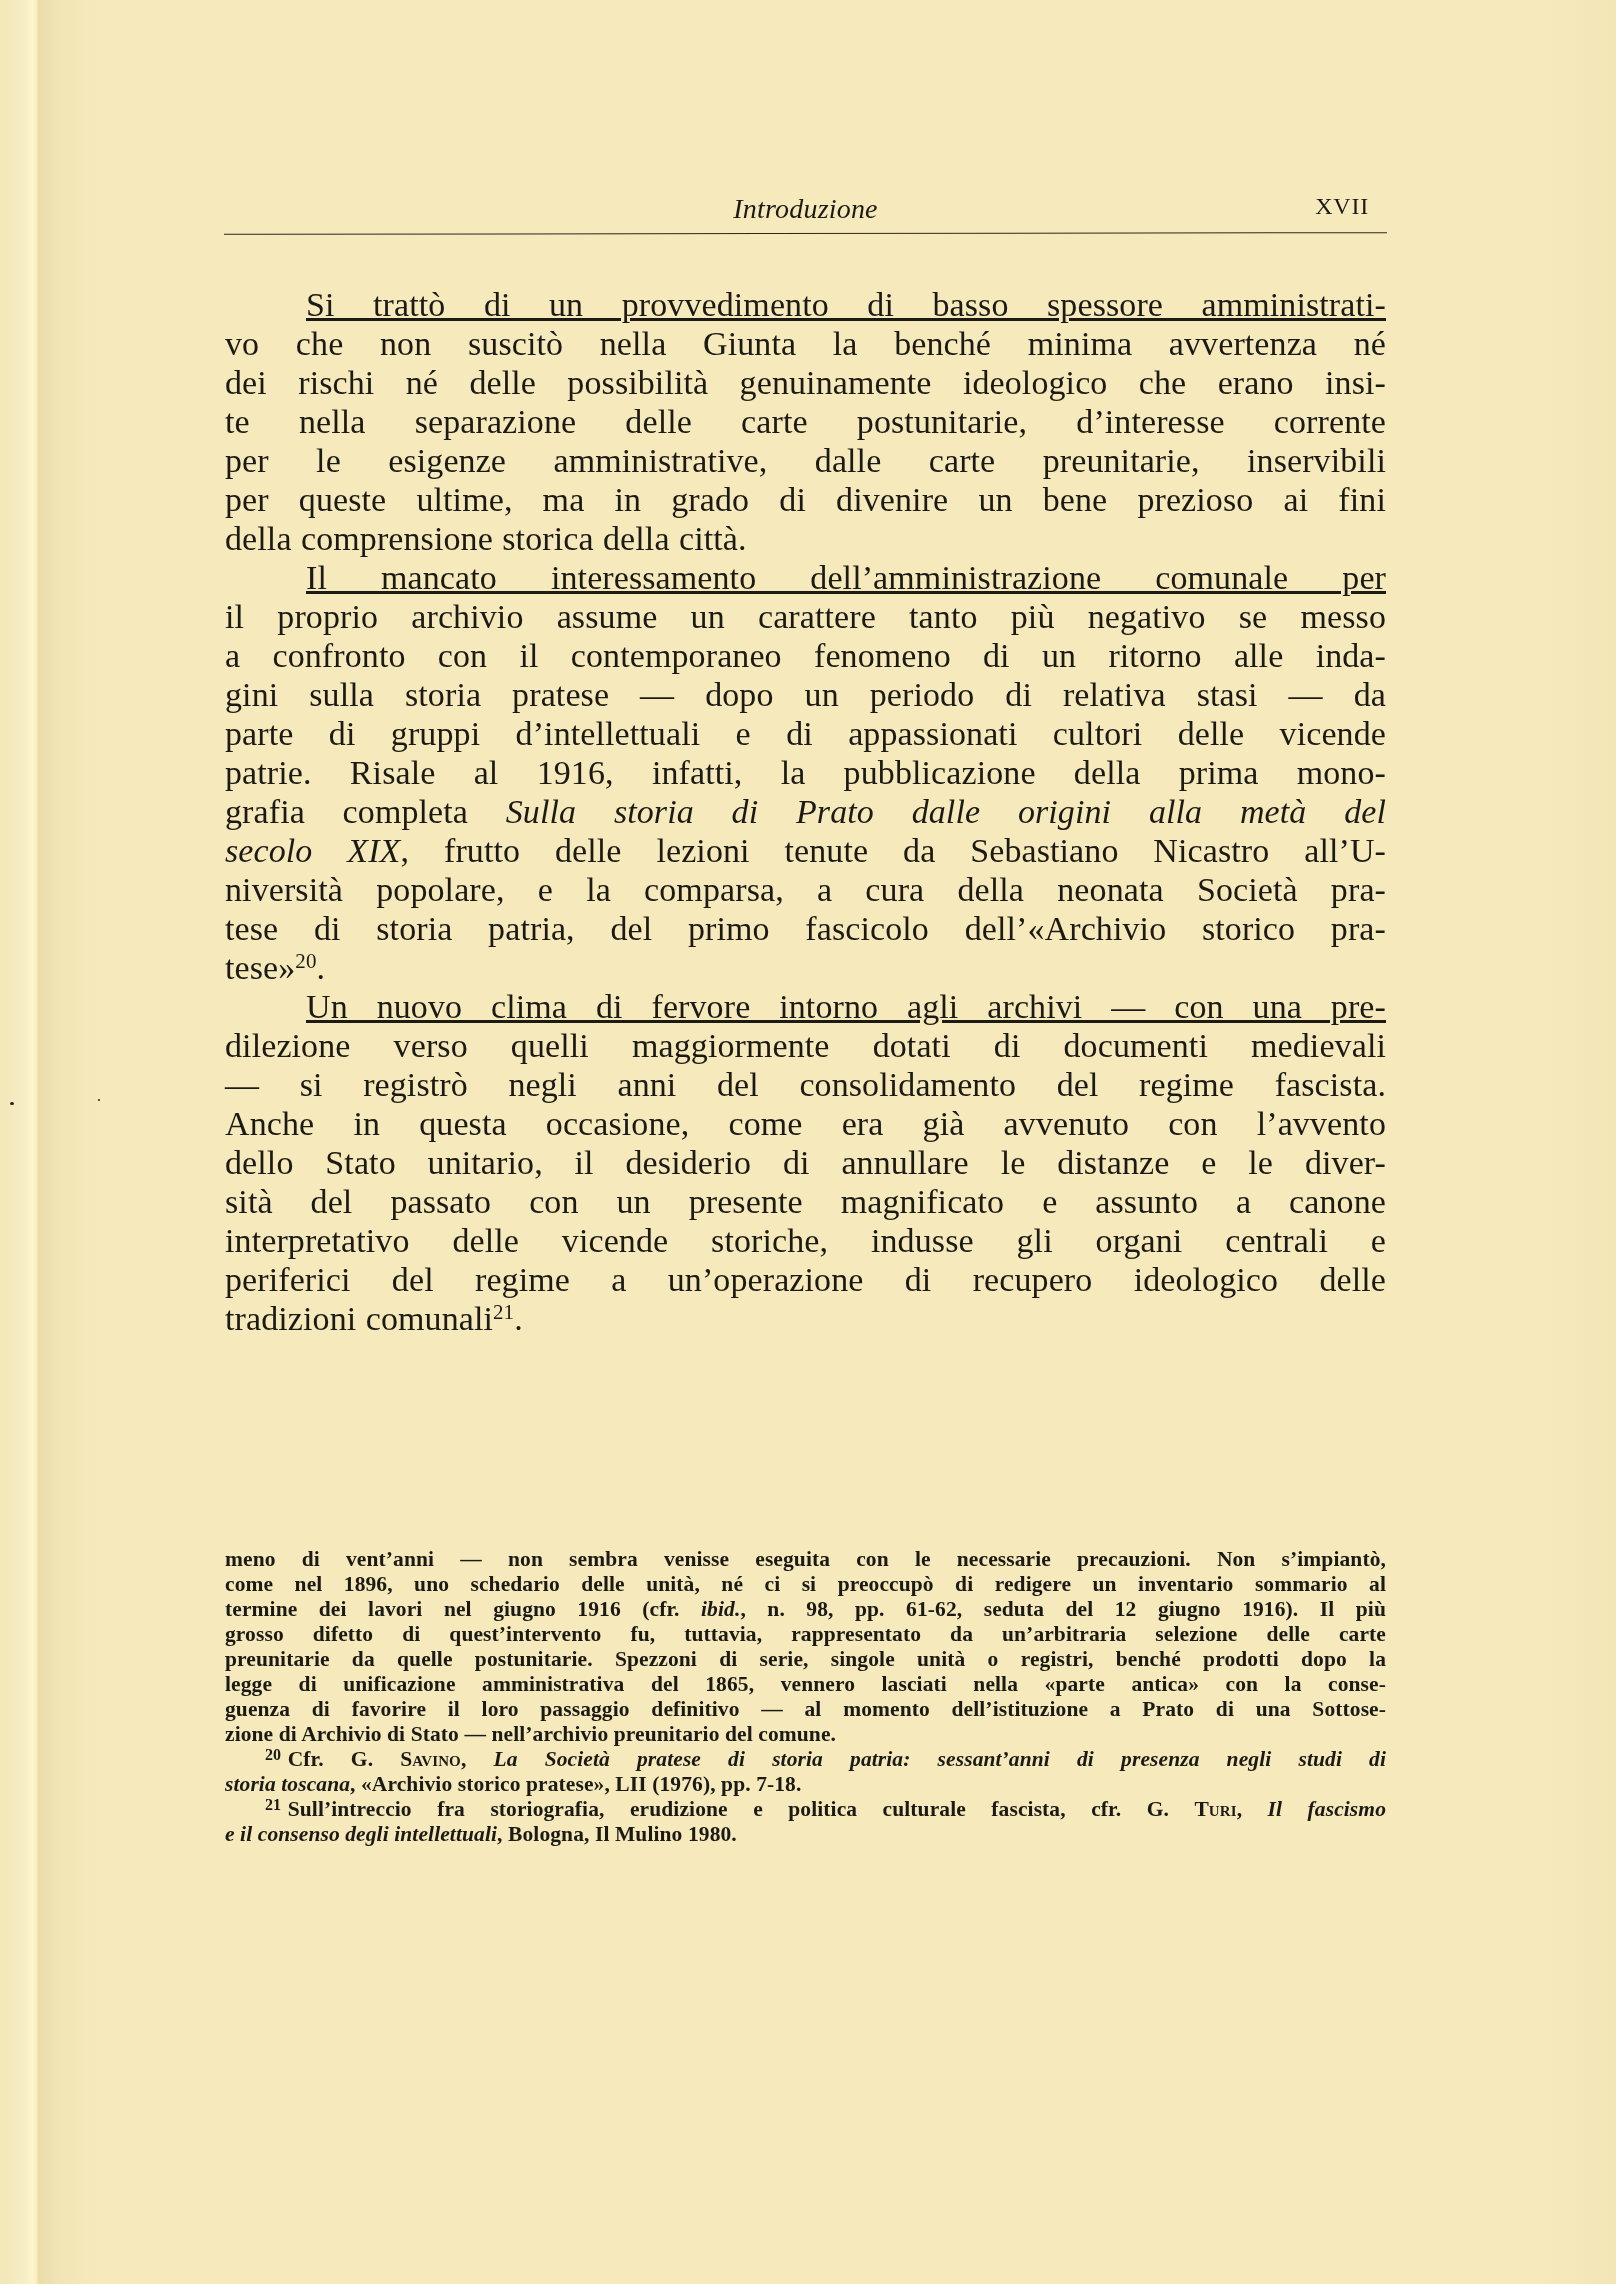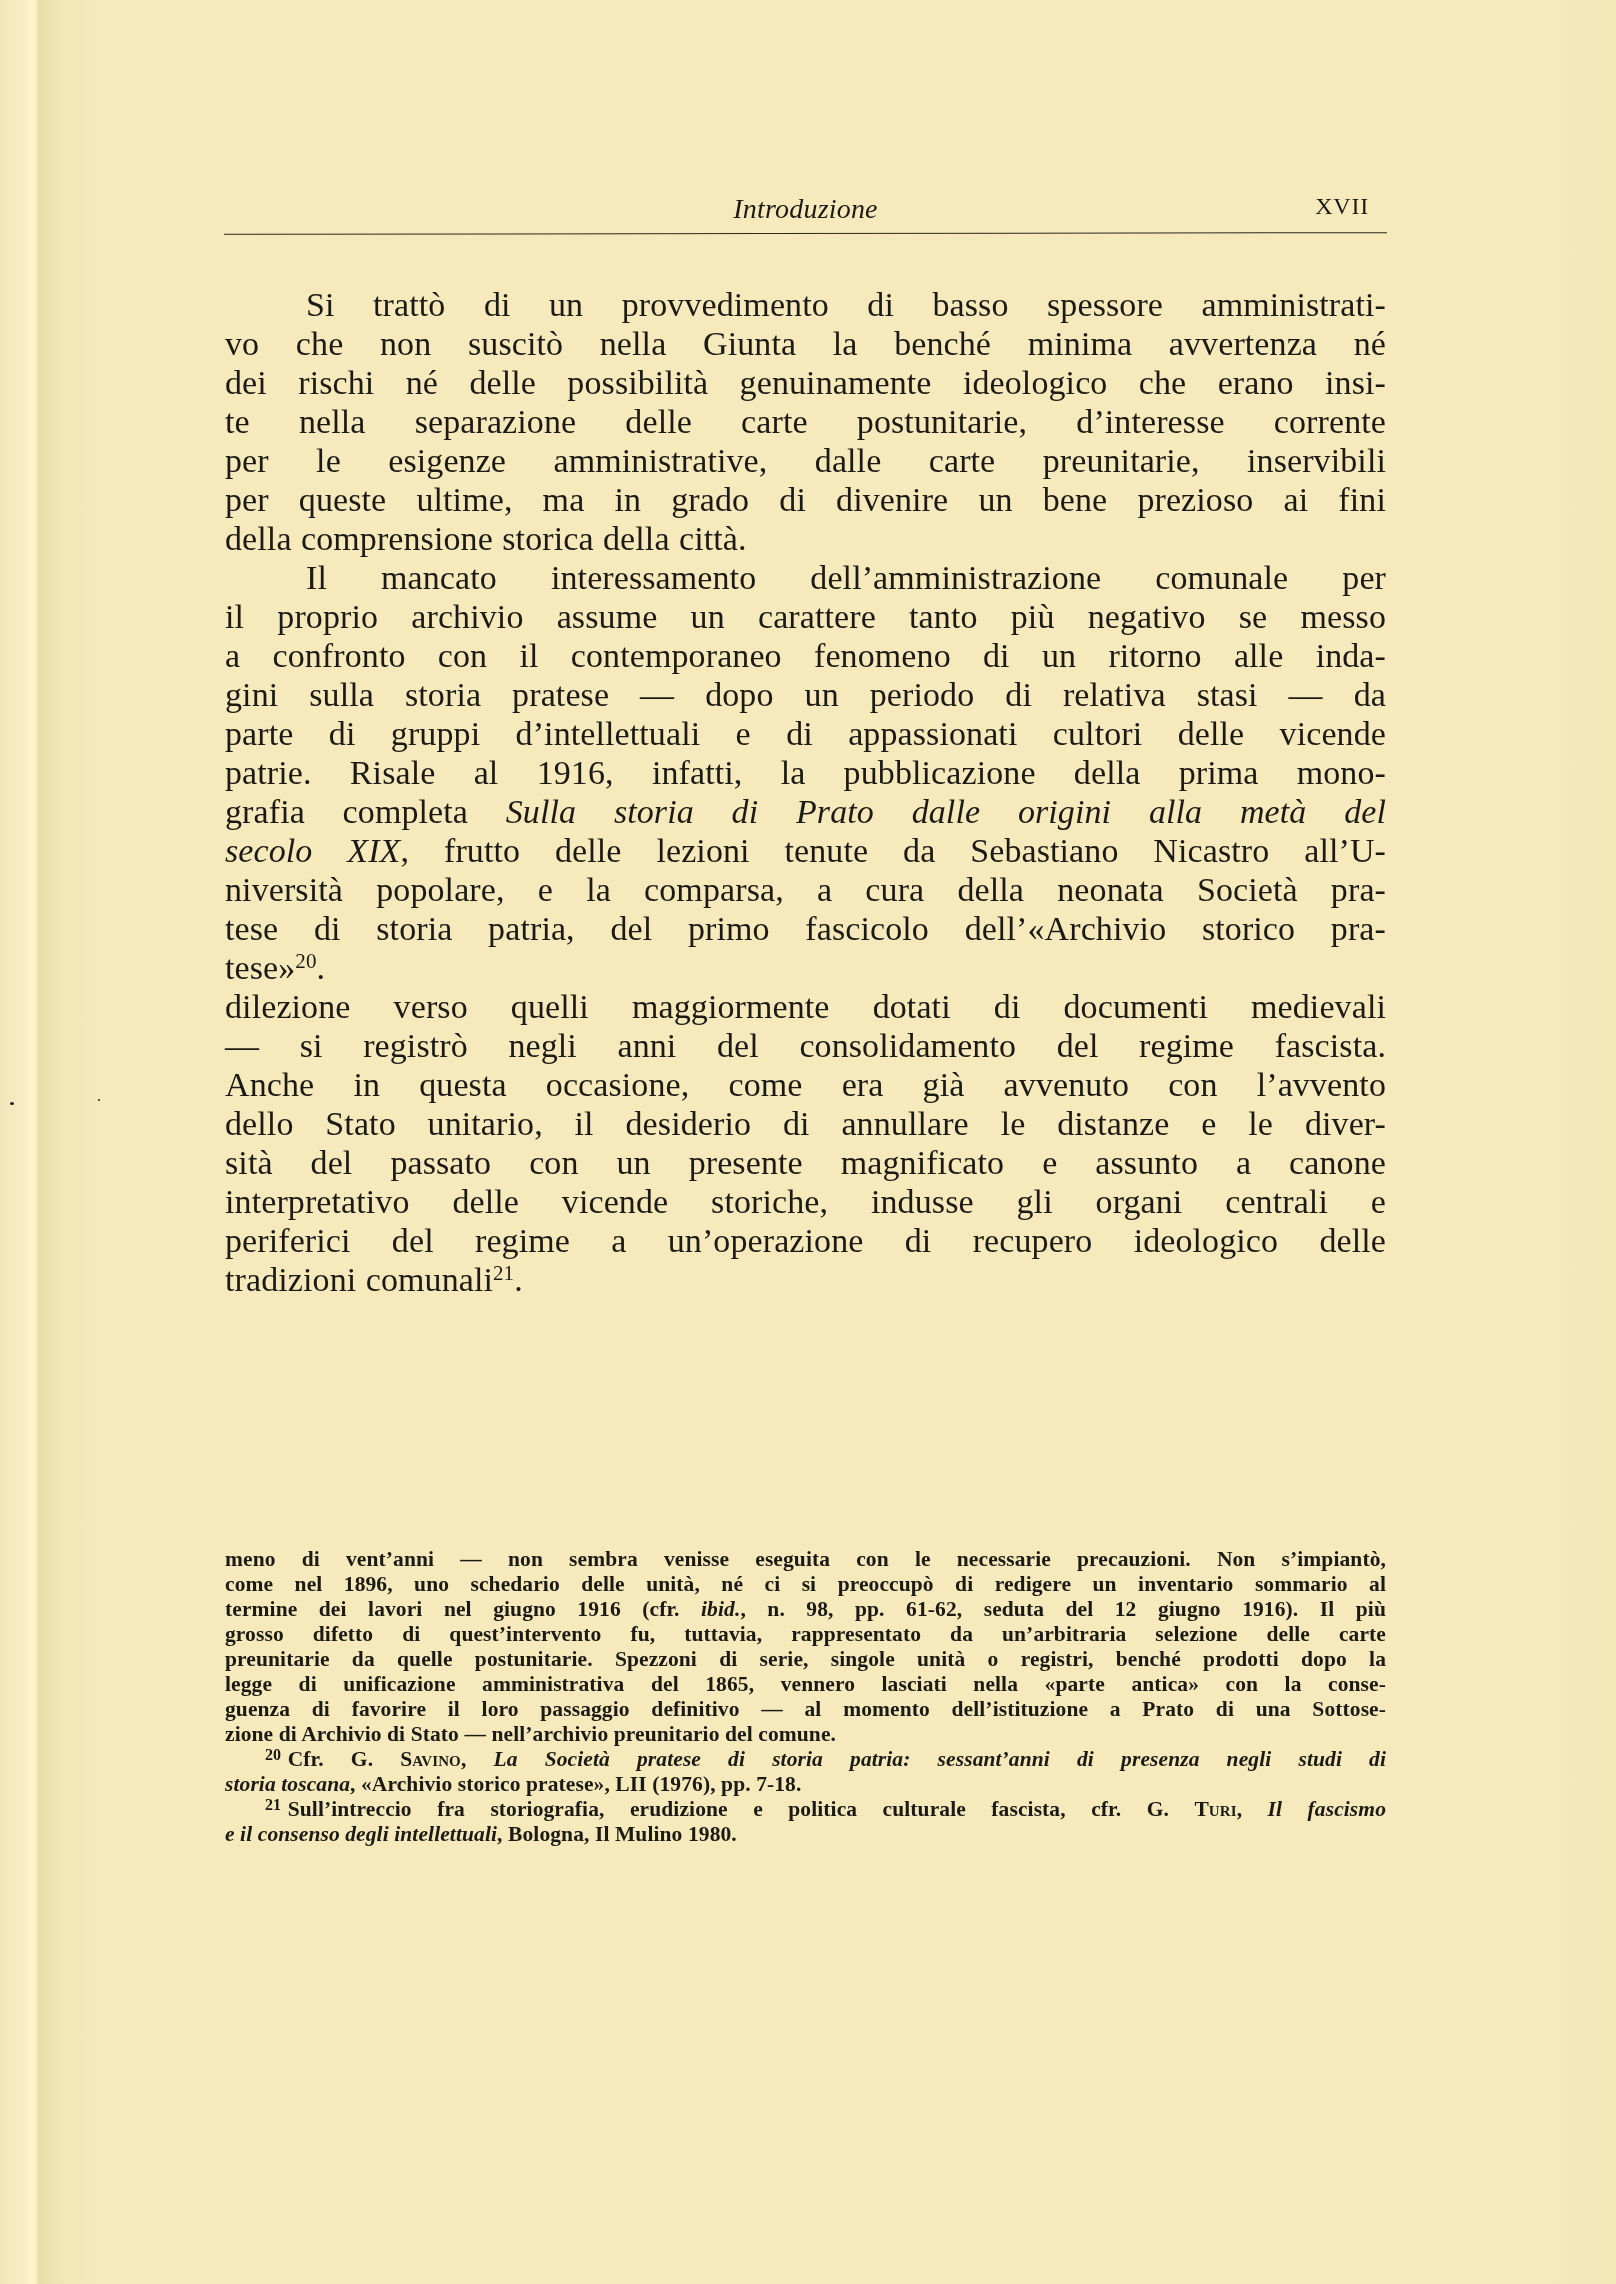--- a/index.html
+++ b/index.html
@@ -32,21 +32,21 @@
     border-top: 1.6px solid #2a271d;
     transform: rotate(-0.08deg);
   }
 
   .body-text {
     position: absolute; left: 225px; top: 285px; width: 1161px;
     font-size: 34px; line-height: 39px; letter-spacing: 0.1px; word-spacing: 0.8px;
   }
   .ln { display: block; height: 39px; white-space: nowrap; text-align: justify; text-align-last: justify; }
   .ln.last { text-align-last: left; }
-  .ln.indent { padding-left: 81px; }
+  .ln.indent { padding-left: 81px; text-decoration: underline; }
   .it { font-style: italic; }
   sup.fn { font-size: 21px; line-height: 0; vertical-align: 11.3px; }
 
   .footnotes {
     position: absolute; left: 225px; top: 1547px; width: 1161px;
     font-size: 21.5px; line-height: 25px; letter-spacing: 0.1px;
   }
   .fl { display: block; height: 25px; white-space: nowrap; text-align: justify; text-align-last: justify; font-weight: bold; }
   .fl.last { text-align-last: left; }
   .fl.indent { padding-left: 40px; }
@@ -86,20 +86,21 @@
     <span class="ln">parte di gruppi d’intellettuali e di appassionati cultori delle vicende</span>
     <span class="ln">patrie. Risale al 1916, infatti, la pubblicazione della prima mono-</span>
     <span class="ln" style="word-spacing: 0.8px; font-family: Liberation Serif, serif;"><span>grafia completa </span><span class="it">Sulla storia di Prato dalle origini alla metà del</span></span>
     <span class="ln"><span class="it">secolo XIX</span><span>, frutto delle lezioni tenute da Sebastiano Nicastro all’U-</span></span>
     <span class="ln">niversità popolare, e la comparsa, a cura della neonata Società pra-</span>
     <span class="ln">tese di storia patria, del primo fascicolo dell’«Archivio storico pra-</span>
     <span class="ln last"><span>tese»</span><sup class="fn">20</sup><span>.</span></span>
   </div>
 
   <div>
+    <span class="ln indent">Un nuovo clima di fervore intorno agli archivi — con una pre-</span>
     <span class="ln">dilezione verso quelli maggiormente dotati di documenti medievali</span>
     <span class="ln">— si registrò negli anni del consolidamento del regime fascista.</span>
     <span class="ln">Anche in questa occasione, come era già avvenuto con l’avvento</span>
     <span class="ln">dello Stato unitario, il desiderio di annullare le distanze e le diver-</span>
     <span class="ln">sità del passato con un presente magnificato e assunto a canone</span>
     <span class="ln">interpretativo delle vicende storiche, indusse gli organi centrali e</span>
     <span class="ln">periferici del regime a un’operazione di recupero ideologico delle</span>
     <span class="ln last"><span>tradizioni comunali</span><sup class="fn">21</sup><span>.</span></span>
   </div>
 </main>

